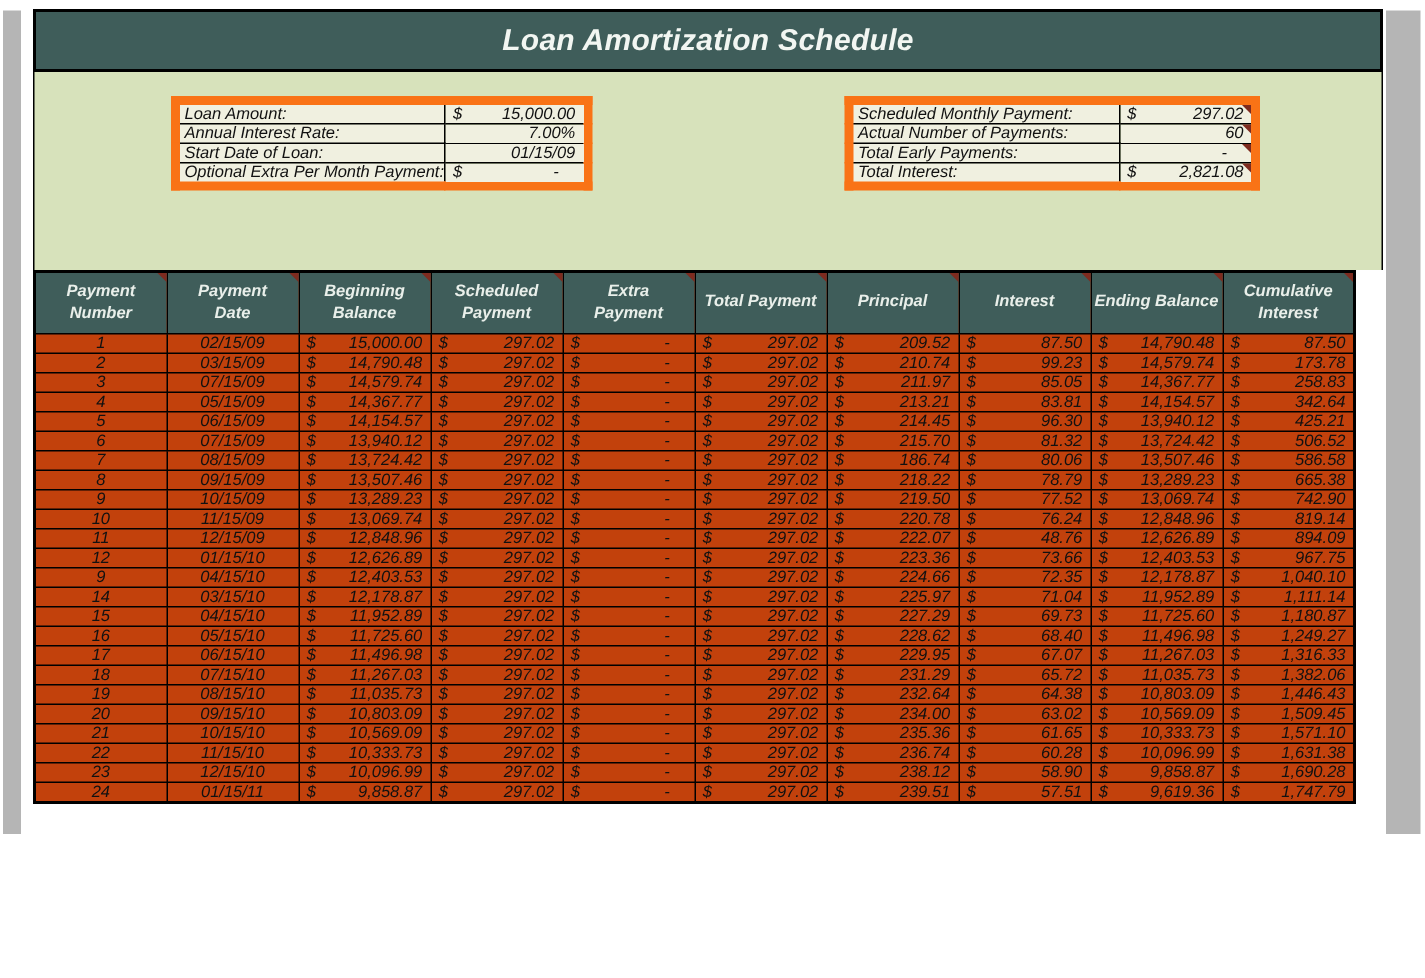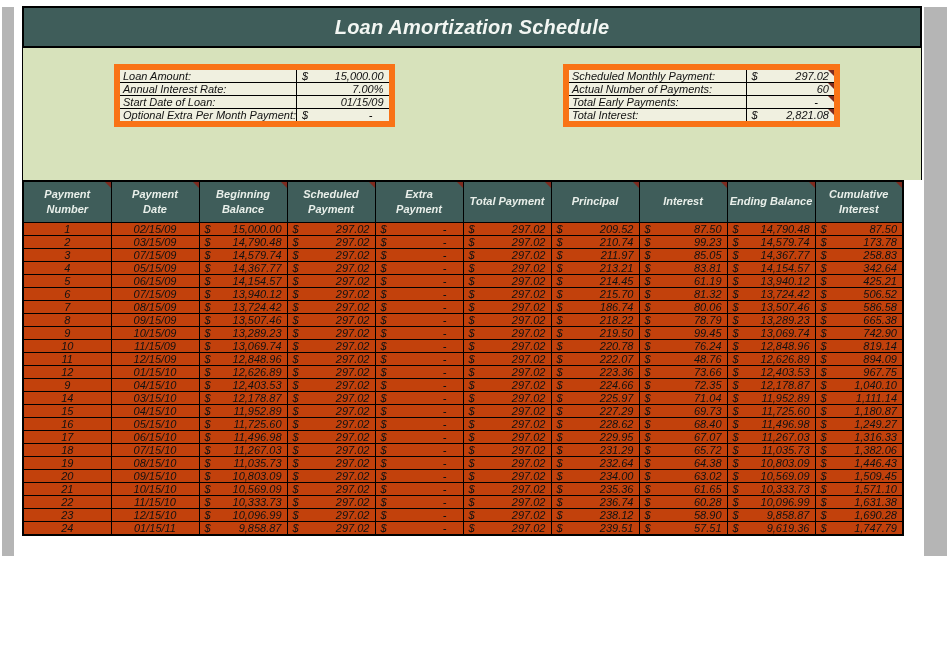--- a/index.html
+++ b/index.html
@@ -398,21 +398,21 @@
           </td>
           <td>
             <div class="valflex">
               <span>$</span>
               <span class="amt">214.45</span>
             </div>
           </td>
           <td>
             <div class="valflex">
               <span>$</span>
-              <span class="amt">61.19</span>
+              <span class="amt">96.30</span>
             </div>
           </td>
           <td>
             <div class="valflex">
               <span>$</span>
               <span class="amt">13,940.12</span>
             </div>
           </td>
           <td>
             <div class="valflex">
@@ -606,21 +606,21 @@
           </td>
           <td>
             <div class="valflex">
               <span>$</span>
               <span class="amt">219.50</span>
             </div>
           </td>
           <td>
             <div class="valflex">
               <span>$</span>
-              <span class="amt">99.45</span>
+              <span class="amt">77.52</span>
             </div>
           </td>
           <td>
             <div class="valflex">
               <span>$</span>
               <span class="amt">13,069.74</span>
             </div>
           </td>
           <td>
             <div class="valflex">

